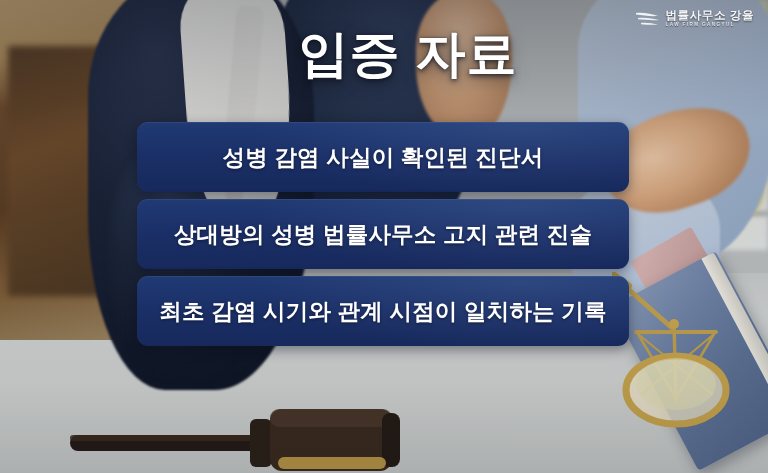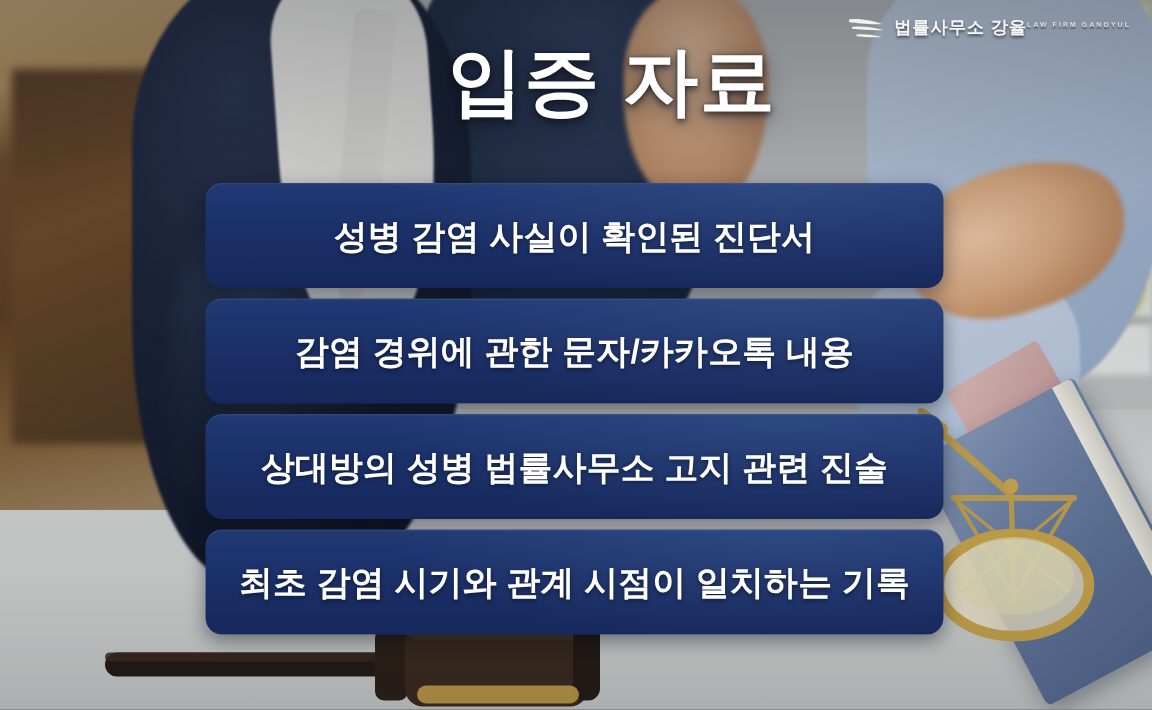--- a/index.html
+++ b/index.html
@@ -230,21 +230,21 @@
   .logo {
     position: absolute;
     top: 9px;
     right: 14px;
     display: flex;
     align-items: center;
     gap: 6px;
     opacity: .92;
   }
   .logo-mark { width: 26px; height: 20px; flex: 0 0 auto; }
-  .logo-txt { display: flex; flex-direction: row; align-items: flex-start; }
+  .logo-txt { display: flex; flex-direction: column; align-items: flex-start; }
   .logo-name {
     color: #ffffff;
     font-size: 11.5px;
     font-weight: 700;
     letter-spacing: .6px;
     line-height: 1.05;
     text-shadow: 0 1px 2px rgba(0,0,0,.6);
     white-space: nowrap;
   }
   .logo-sub {
@@ -396,23 +396,20 @@
     </div>
   </div>
 
   <div class="title">입증 자료</div>
 
   <div class="bars">
     <div class="bar">
       <span class="bar-label">성병 감염 사실이 확인된 진단서</span>
     </div>
     <div class="bar">
-      <span class="bar-label">감염 경위에 관한 문자/카카오톡 내용</span>
-    </div>
-    <div class="bar">
       <span class="bar-label">상대방의 성병 법률사무소 고지 관련 진술</span>
     </div>
     <div class="bar">
       <span class="bar-label">최초 감염 시기와 관계 시점이 일치하는 기록</span>
     </div>
   </div>
 
 </div>
 
 </body></html>

